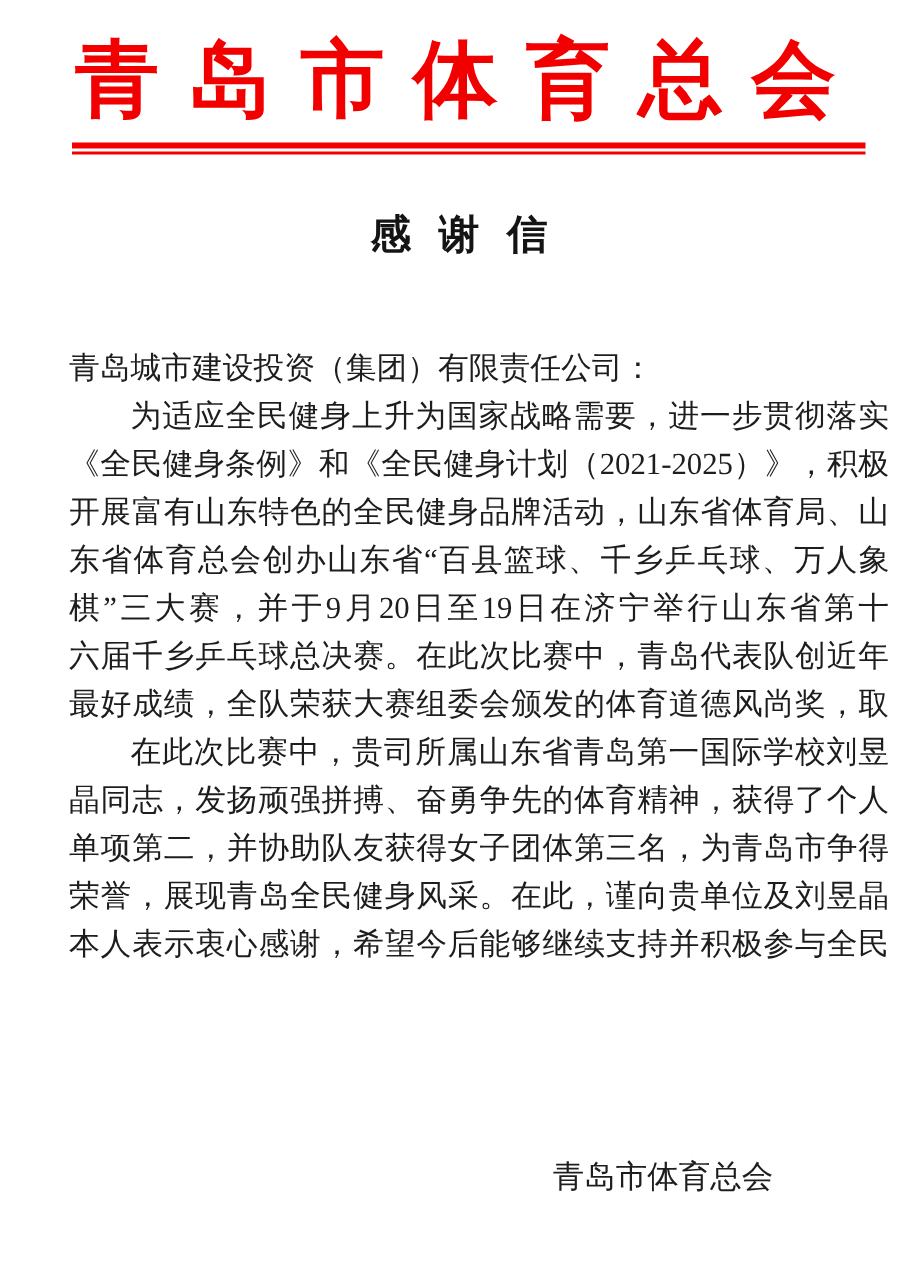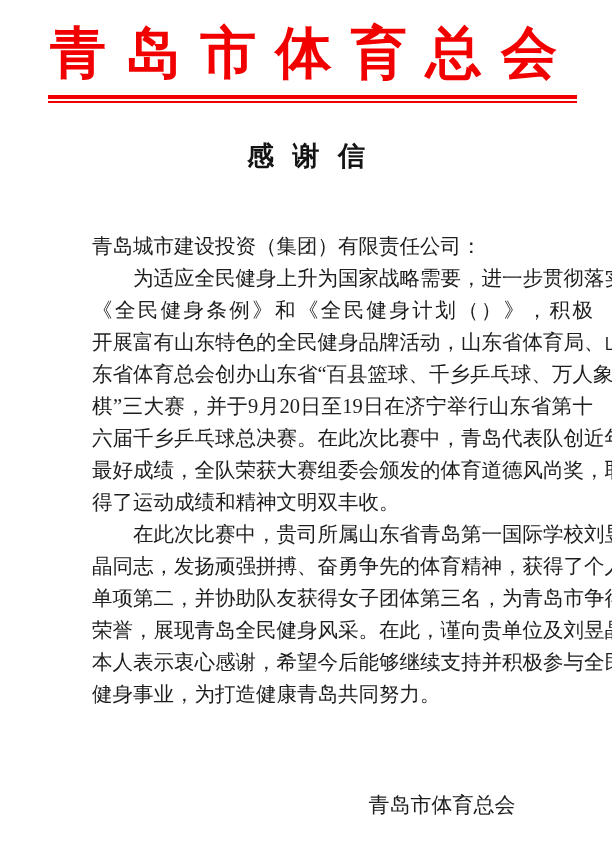--- a/index.html
+++ b/index.html
@@ -24,30 +24,30 @@
 
   
   .title-wrap{position:absolute;top:138px;left:0;width:612px;display:flex;justify-content:center;}
   .title{
     width:118px;display:flex;justify-content:space-between;
     font-size:27px;font-weight:700;color:#141414;white-space:nowrap;
   }
 
   
   .body{position:absolute;top:230px;left:46px;width:547px;font-size:20.5px;}
-  .line{height:32px;line-height:32px;white-space:nowrap;margin-left:46px;}
+  .line{height:32px;line-height:32px;white-space:nowrap;}
   .jline{display:flex;justify-content:space-between;align-items:center;}
   .indent{padding-left:41px;}
 
   
   .signature{
     position:absolute;top:766px;left:327px;width:230px;
     text-align:center;font-size:21px;color:#1d1d1d;
   }
-  .sig-line{line-height:36px;white-space:nowrap;margin-top:21px;}
+  .sig-line{line-height:36px;white-space:nowrap;}
 </style>
 </head>
 <body>
 
 <div class="page">
 
   <div class="org jline">
       <span>青</span>
       <span>岛</span>
       <span>市</span>
@@ -110,20 +110,21 @@
         <span>》</span>
         <span>和</span>
         <span>《</span>
         <span>全</span>
         <span>民</span>
         <span>健</span>
         <span>身</span>
         <span>计</span>
         <span>划</span>
         <span>（</span>
+        <span>2021-2025</span>
         <span>）</span>
         <span>》</span>
         <span>，</span>
         <span>积</span>
         <span>极</span>
       </div>
     <div class="line jline">
         <span>开</span>
         <span>展</span>
         <span>富</span>
@@ -255,21 +256,20 @@
         <span>体</span>
         <span>育</span>
         <span>道</span>
         <span>德</span>
         <span>风</span>
         <span>尚</span>
         <span>奖</span>
         <span>，</span>
         <span>取</span>
       </div>
-    <div class="line">得了运动成绩和精神文明双丰收。</div>
 
     <div class="line indent jline">
         <span>在</span>
         <span>此</span>
         <span>次</span>
         <span>比</span>
         <span>赛</span>
         <span>中</span>
         <span>，</span>
         <span>贵</span>
@@ -395,20 +395,19 @@
         <span>支</span>
         <span>持</span>
         <span>并</span>
         <span>积</span>
         <span>极</span>
         <span>参</span>
         <span>与</span>
         <span>全</span>
         <span>民</span>
       </div>
-    <div class="line">健身事业，为打造健康青岛共同努力。</div>
   </div>
 
   <div class="signature">
     <div class="sig-line">青岛市体育总会</div>
   </div>
 
 </div>
 
 </body></html>

